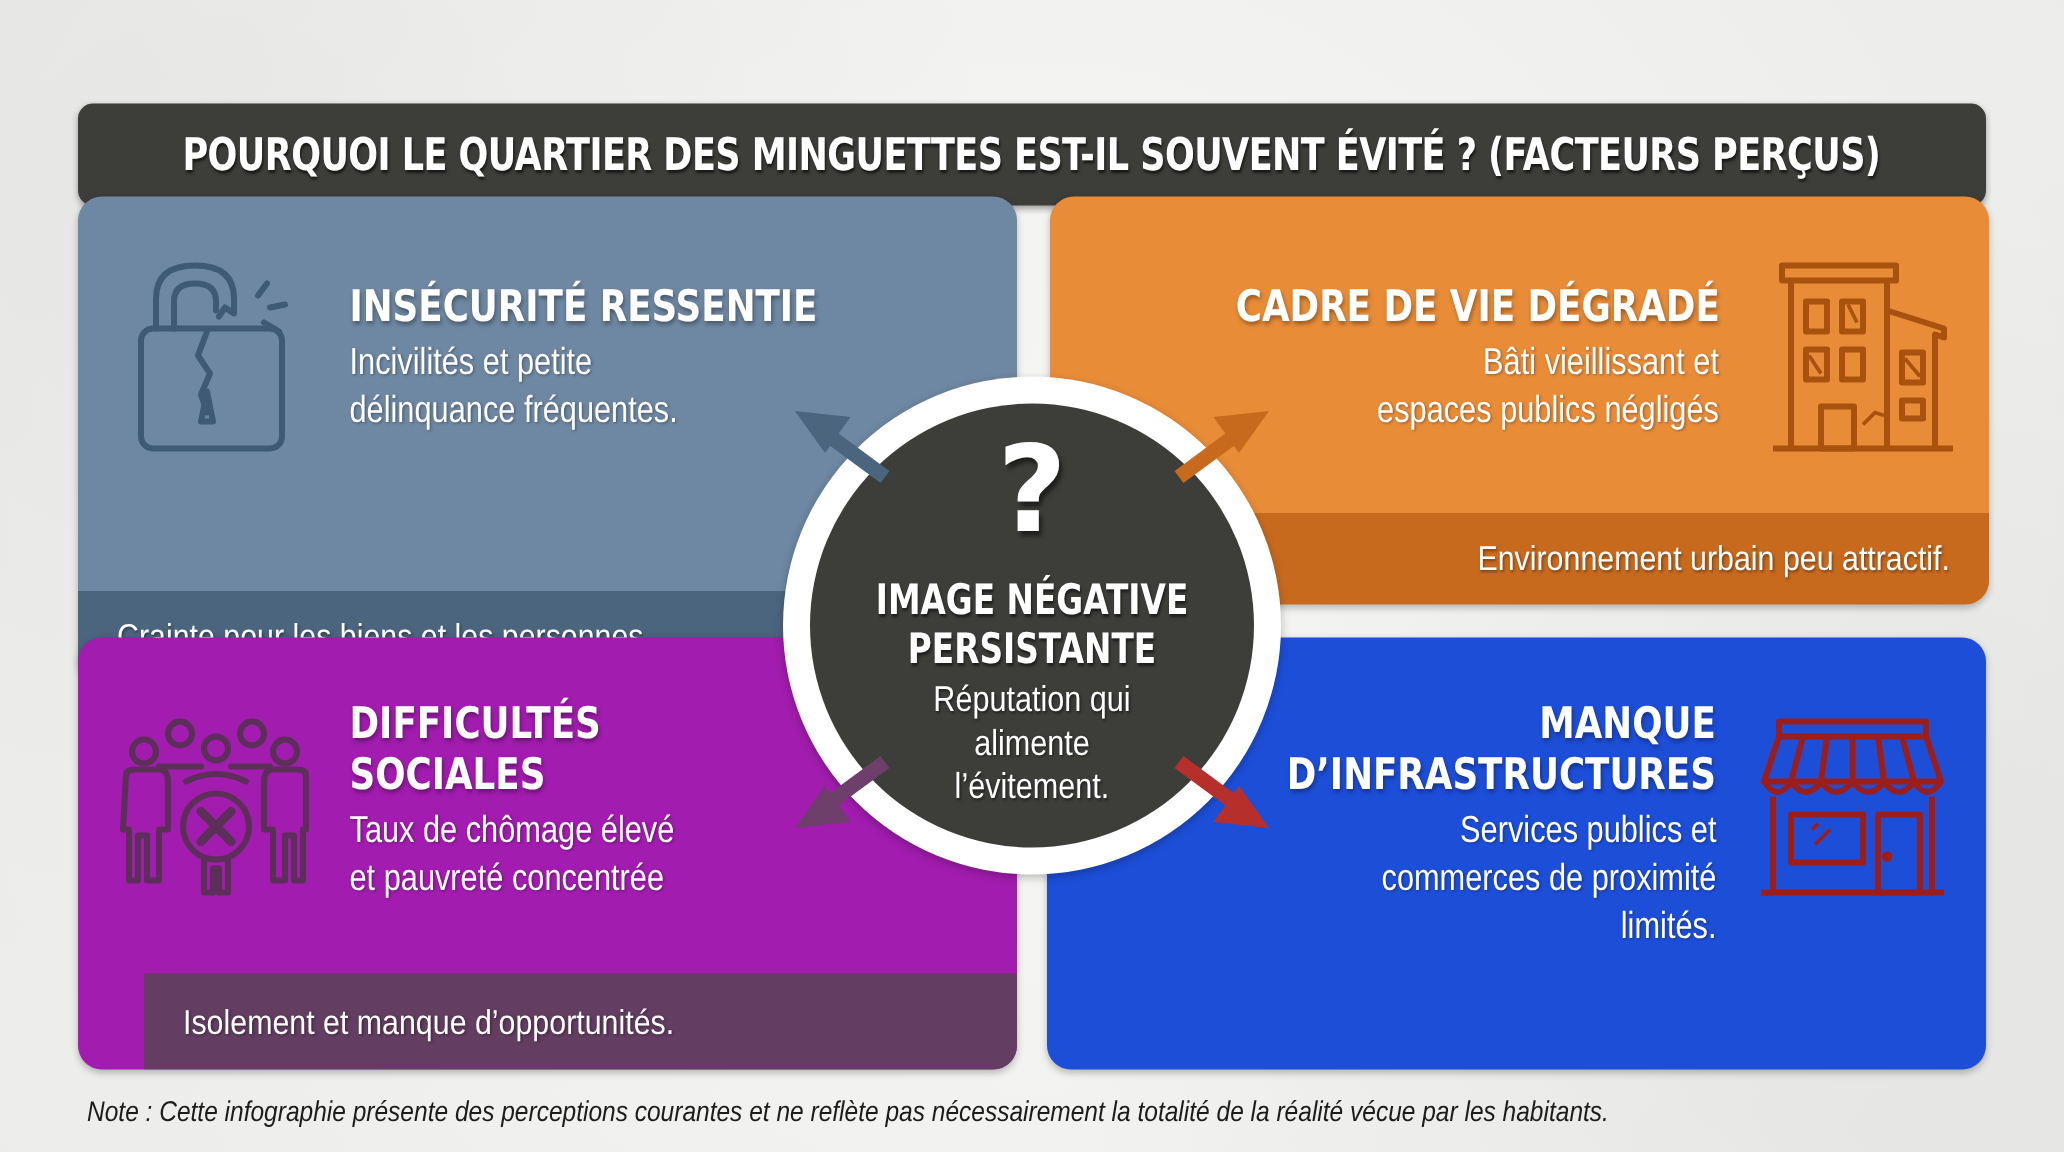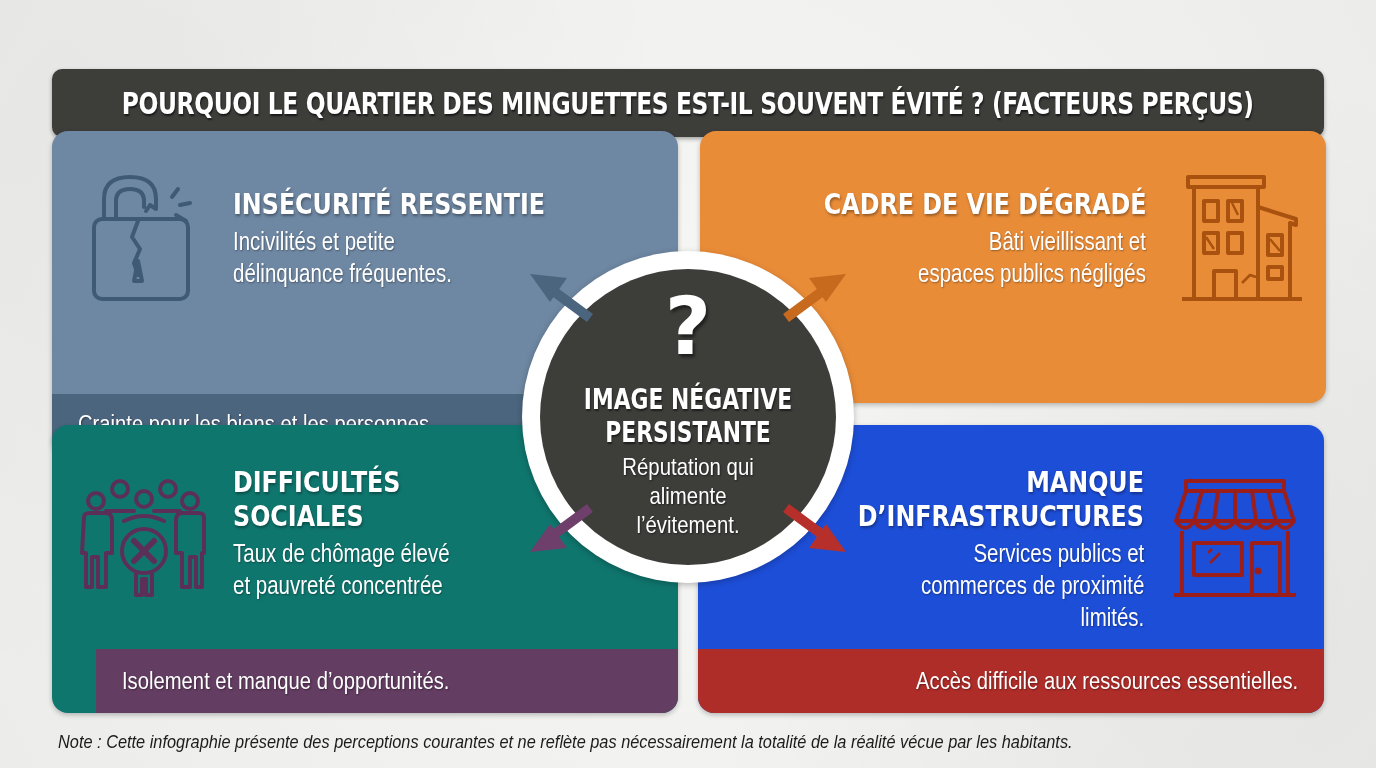--- a/index.html
+++ b/index.html
@@ -33,21 +33,21 @@
     display: flex; align-items: center;
     color: #fff; font-size: 23px; text-shadow: 1px 1px 2px rgba(0,0,0,0.4);
   }
   .band-text { display: inline-block; transform: scaleX(0.88); white-space: nowrap; }
   .p-tl { left: 52px; top: 131px; width: 626px; height: 324px; background: #6e87a2; }
   .p-tl .band { height: 61px; background: #4b657f; padding-left: 26px; }
   .p-tl .band-text { transform-origin: left center; }
   .p-tr { left: 700px; top: 131px; width: 626px; height: 272px; background: #e98c38; }
   .p-tr .band { height: 61px; background: #c76a1e; justify-content: flex-end; padding-right: 26px; }
   .p-tr .band-text { transform-origin: right center; }
-  .p-bl { left: 52px; top: 425px; width: 626px; height: 288px; background: #0f766e; }
+  .p-bl { left: 52px; top: 425px; width: 626px; height: 288px; background: #a21caf; }
   .p-bl .band { height: 64px; background: #633d62; padding-left: 26px; margin-left: 44px; }
   .p-bl .band-text { transform-origin: left center; }
   .p-br { left: 698px; top: 425px; width: 626px; height: 288px; background: #1d4ed8; text-decoration: underline; }
   .p-br .band { height: 64px; background: #ae2d29; justify-content: flex-end; padding-right: 26px; }
   .p-br .band-text { transform-origin: right center; }
 
   .heading {
     position: absolute; color: #fff; font-family: "DejaVu Sans", sans-serif;
     font-weight: bold; font-size: 29px; line-height: 34px; white-space: nowrap;
     text-shadow: 1px 2px 3px rgba(0,0,0,0.35);
@@ -138,20 +138,23 @@
     <rect x="24" y="30" width="14" height="20"></rect>
       <rect x="48" y="30" width="14" height="20"></rect>
     <rect x="24" y="62" width="14" height="20"></rect>
       <rect x="48" y="62" width="14" height="20"></rect>
     <rect x="88" y="64" width="14" height="20"></rect>
       <rect x="88" y="96" width="14" height="12"></rect>
     <rect x="34" y="100" width="22" height="28"></rect>
     <line x1="2" y1="128" x2="122" y2="128"></line>
     <path d="M52 32 L58 44 M26 66 L34 78 M90 68 L100 80 M62 112 L70 104 L76 106" stroke-width="2.5"></path>
   </svg>
+  <div class="band">
+    <span class="band-text">Environnement urbain peu attractif.</span>
+  </div>
 </div>
 
 <div class="panel p-bl">
   <svg class="icon" style="left:26px;top:52px" width="130" height="124" viewBox="0 0 130 124" fill="none" stroke="#5c2f59" stroke-width="4" stroke-linejoin="round" stroke-linecap="round">
     <circle cx="18" cy="24" r="8"></circle>
       <circle cx="42" cy="12" r="8"></circle>
       <circle cx="66" cy="22" r="8"></circle>
       <circle cx="90" cy="12" r="8"></circle>
       <circle cx="112" cy="24" r="8"></circle>
     <path d="M28 34 H56 M76 34 H102"></path>
@@ -190,23 +193,20 @@
     <path d="M14 16 L4 46 H122 L112 16"></path>
     <path d="M30 16 L22 46 M46 16 L42 46 M63 16 V46 M80 16 L84 46 M96 16 L104 46"></path>
     <path d="M4 46 Q13 60 22 46 Q32 60 42 46 Q52 60 63 46 Q74 60 84 46 Q94 60 104 46 Q113 60 122 46"></path>
     <path d="M10 56 V120 M116 56 V120"></path>
     <rect x="22" y="68" width="48" height="32"></rect>
     <rect x="80" y="68" width="28" height="52"></rect>
     <circle cx="86" cy="96" r="1.5" fill="#9c1e1b"></circle>
     <path d="M36 78 L40 74 M38 88 L48 78" stroke-width="2.5"></path>
     <line x1="2" y1="120" x2="124" y2="120"></line>
   </svg>
-  <div class="band">
-    <span class="band-text">Accès difficile aux ressources essentielles.</span>
-  </div>
 </div>
 
 <div class="center-ring"></div>
 <div class="center-disc"></div>
 
 <svg class="arrows" viewBox="0 0 1376 768">
   <g>
     <line x1="590" y1="318" x2="552" y2="290" stroke="#4b657f" stroke-width="10"></line>
     <polygon points="530,274 567,278 550,302" fill="#4b657f"></polygon>
   </g>

